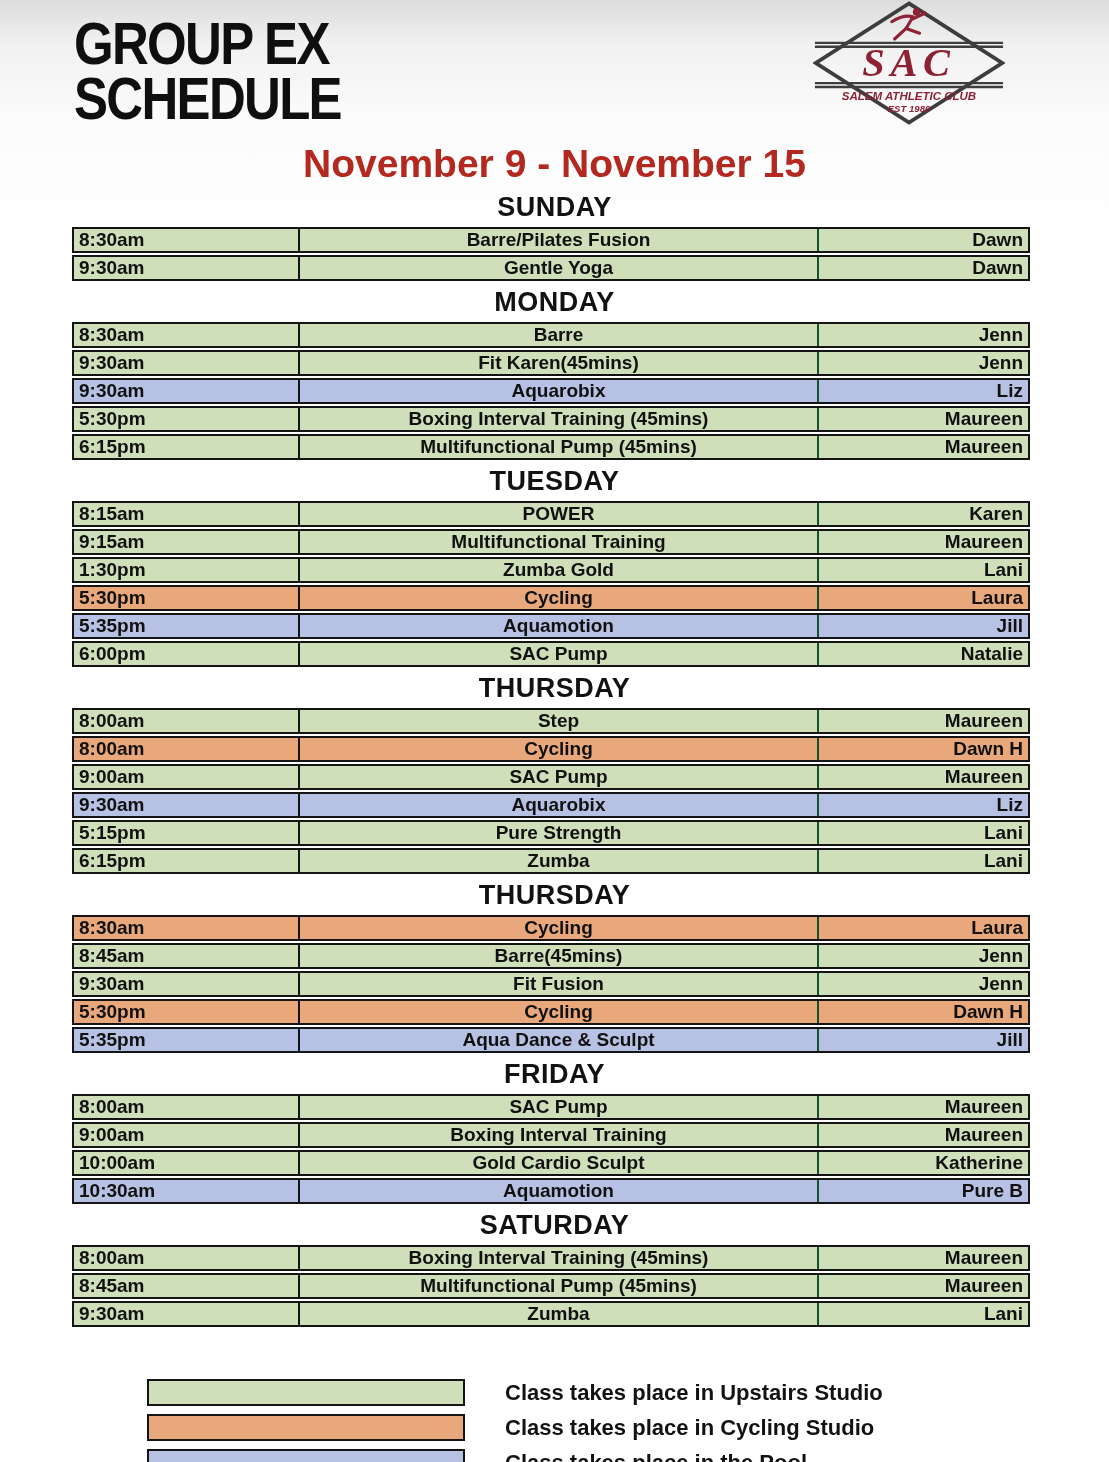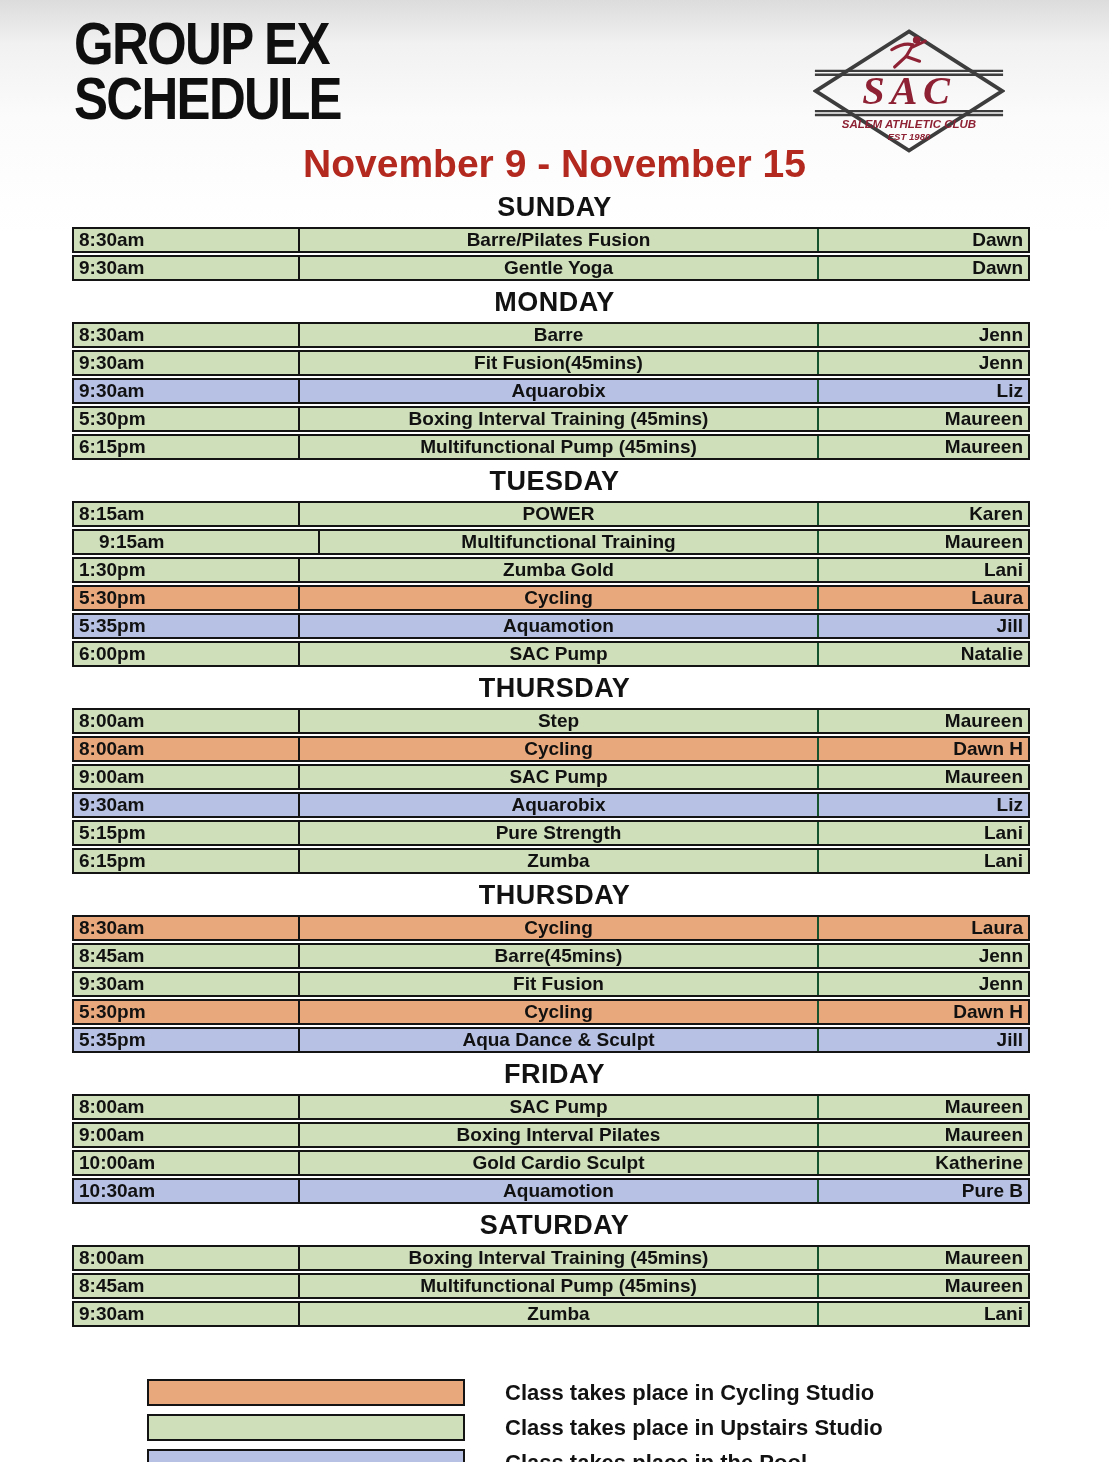--- a/index.html
+++ b/index.html
@@ -16,21 +16,21 @@
   }
   
   .header { position:relative; height:128px; }
   .main-title {
     position:absolute; left:74px; top:16px;
     font-weight:900; font-size:60px; line-height:55px;
     letter-spacing:-2px; color:#0f0f0f;
     transform:scaleX(0.85); transform-origin:left top;
     white-space:nowrap;
   }
-  .logo-wrap { position:absolute; right:104px; top:28px; width:192px; height:126px; }
+  .logo-wrap { position:absolute; right:104px; top:0; width:192px; height:126px; }
   .date-range {
     text-align:center;
     font-size:39px; font-weight:800; color:#b4291f;
     margin-top:14px; letter-spacing:0;
   }
   
   .days { margin-top:2px; }
   .day-heading {
     text-align:center; font-size:27px; font-weight:800;
     color:#121212; letter-spacing:0.5px;
@@ -114,21 +114,21 @@
       </div>
       <div class="day-heading">MONDAY</div>
       <div class="day-table">
         <div class="class-row" style="background: rgb(206, 223, 186);">
           <div class="cell c-time">8:30am</div>
           <div class="cell c-name">Barre</div>
           <div class="cell c-inst">Jenn</div>
         </div>
         <div class="class-row" style="background: rgb(206, 223, 186);">
           <div class="cell c-time">9:30am</div>
-          <div class="cell c-name">Fit Fusion(45mins)</div>
+          <div class="cell c-name">Fit Karen(45mins)</div>
           <div class="cell c-inst">Jenn</div>
         </div>
         <div class="class-row" style="background: rgb(182, 193, 227);">
           <div class="cell c-time">9:30am</div>
           <div class="cell c-name">Aquarobix</div>
           <div class="cell c-inst">Liz</div>
         </div>
         <div class="class-row" style="background: rgb(206, 223, 186);">
           <div class="cell c-time">5:30pm</div>
           <div class="cell c-name">Boxing Interval Training (45mins)</div>
@@ -140,21 +140,21 @@
           <div class="cell c-inst">Maureen</div>
         </div>
       </div>
       <div class="day-heading">TUESDAY</div>
       <div class="day-table">
         <div class="class-row" style="background: rgb(206, 223, 186);">
           <div class="cell c-time">8:15am</div>
           <div class="cell c-name">POWER</div>
           <div class="cell c-inst">Karen</div>
         </div>
-        <div class="class-row" style="background: rgb(206, 223, 186); padding-left: 20px;">
+        <div class="class-row" style="background: rgb(206, 223, 186);">
           <div class="cell c-time">9:15am</div>
           <div class="cell c-name">Multifunctional Training</div>
           <div class="cell c-inst">Maureen</div>
         </div>
         <div class="class-row" style="background: rgb(206, 223, 186);">
           <div class="cell c-time">1:30pm</div>
           <div class="cell c-name">Zumba Gold</div>
           <div class="cell c-inst">Lani</div>
         </div>
         <div class="class-row" style="background: rgb(233, 168, 123);">
@@ -236,21 +236,21 @@
       </div>
       <div class="day-heading">FRIDAY</div>
       <div class="day-table">
         <div class="class-row" style="background: rgb(206, 223, 186);">
           <div class="cell c-time">8:00am</div>
           <div class="cell c-name">SAC Pump</div>
           <div class="cell c-inst">Maureen</div>
         </div>
         <div class="class-row" style="background: rgb(206, 223, 186);">
           <div class="cell c-time">9:00am</div>
-          <div class="cell c-name">Boxing Interval Pilates</div>
+          <div class="cell c-name">Boxing Interval Training</div>
           <div class="cell c-inst">Maureen</div>
         </div>
         <div class="class-row" style="background: rgb(206, 223, 186);">
           <div class="cell c-time">10:00am</div>
           <div class="cell c-name">Gold Cardio Sculpt</div>
           <div class="cell c-inst">Katherine</div>
         </div>
         <div class="class-row" style="background: rgb(182, 193, 227);">
           <div class="cell c-time">10:30am</div>
           <div class="cell c-name">Aquamotion</div>
@@ -272,26 +272,26 @@
         <div class="class-row" style="background: rgb(206, 223, 186);">
           <div class="cell c-time">9:30am</div>
           <div class="cell c-name">Zumba</div>
           <div class="cell c-inst">Lani</div>
         </div>
       </div>
     </main>
 
   <section class="legend" id="legend">
       <div class="legend-row">
+        <div class="legend-swatch" style="background: rgb(206, 223, 186);"></div>
+        <div class="legend-label">Class takes place in Upstairs Studio</div>
+      </div>
+      <div class="legend-row">
         <div class="legend-swatch" style="background: rgb(233, 168, 123);"></div>
         <div class="legend-label">Class takes place in Cycling Studio</div>
-      </div>
-      <div class="legend-row">
-        <div class="legend-swatch" style="background: rgb(206, 223, 186);"></div>
-        <div class="legend-label">Class takes place in Upstairs Studio</div>
       </div>
       <div class="legend-row">
         <div class="legend-swatch" style="background: rgb(182, 193, 227);"></div>
         <div class="legend-label">Class takes place in the Pool</div>
       </div>
     </section>
 
 </div>
 
 </body></html>

